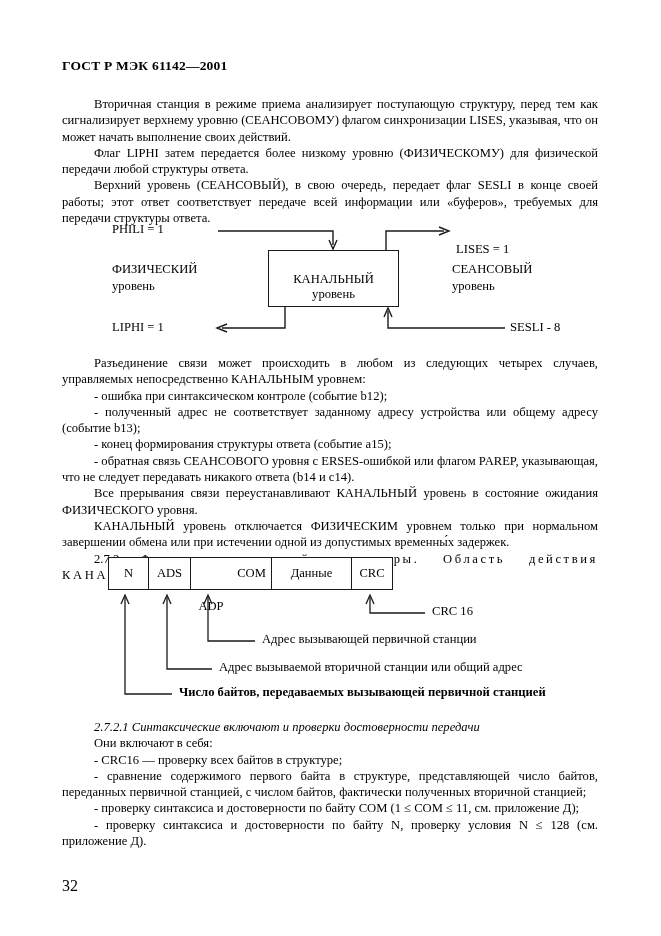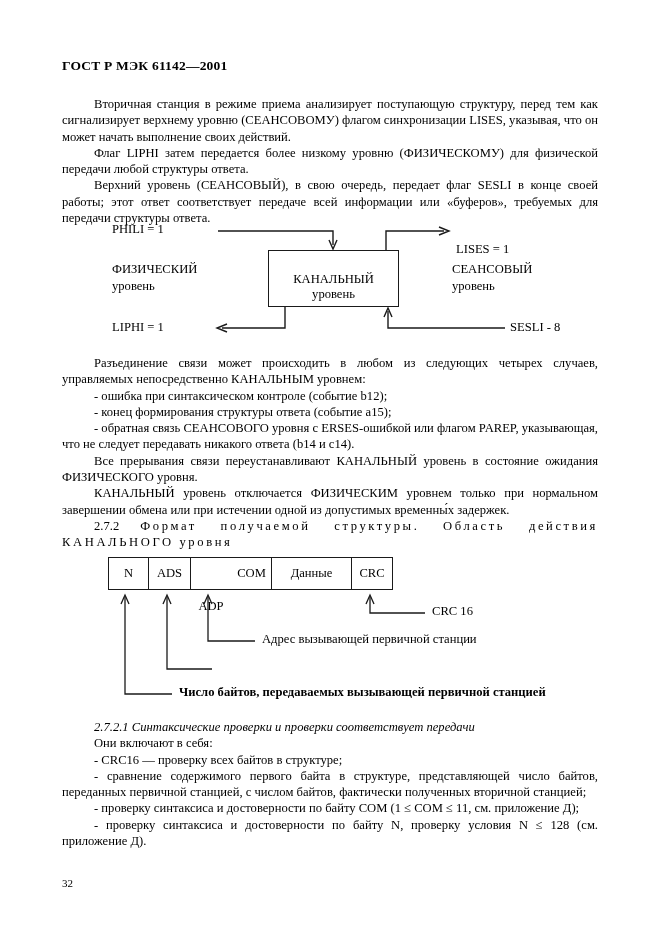--- a/index.html
+++ b/index.html
@@ -112,21 +112,21 @@
   .callout-label {
     position: absolute;
     font-size: 12.6px;
     white-space: nowrap;
   }
 
   .pageno {
     position: absolute;
     left: 62px;
     top: 877px;
-    font-size: 11px;
+    font-size: 16px;
   }
   svg { display: block; }
 </style>
 </head>
 <body>
 
 <div class="page">
 
   <div class="doc-header">ГОСТ Р МЭК 61142—2001</div>
 
@@ -169,20 +169,21 @@
 
     <div class="chan-box">
       <div class="l1">КАНАЛЬНЫЙ</div>
       <div class="l2">уровень</div>
     </div>
   </div>
 
   <div class="body-col" style="top:355px;">
     <p class="para">Разъединение связи может происходить в любом из следующих четырех случаев, управляемых непосредственно КАНАЛЬНЫМ уровнем:</p>
     <p class="item">- ошибка при синтаксическом контроле (событие b12);</p>
+    <p class="item">- полученный адрес не соответствует заданному адресу устройства или общему адресу (событие b13);</p>
     <p class="item">- конец формирования структуры ответа (событие a15);</p>
     <p class="item">- обратная связь СЕАНСОВОГО уровня с ERSES-ошибкой или флагом PAREP, указывающая, что не следует передавать никакого ответа (b14 и c14).</p>
     <p class="para">Все прерывания связи переустанавливают КАНАЛЬНЫЙ уровень в состояние ожидания ФИЗИЧЕСКОГО уровня.</p>
     <p class="para">КАНАЛЬНЫЙ уровень отключается ФИЗИЧЕСКИМ уровнем только при нормальном завершении обмена или при истечении одной из допустимых временны́х задержек.</p>
     <p class="para" style="text-align:justify;">
       <span>2.7.2</span><span> </span><span class="spaced">Формат получаемой структуры. Область действия КАНАЛЬНОГО уровня</span>
     </p>
   </div>
 
   <div class="frame-table">
@@ -207,27 +208,28 @@
       <path d="M163,604 L167,595 L171,604" stroke="#1a1a1a" stroke-width="1.3" fill="none"></path>
 
       <path d="M125,597 L125,694 L172,694" stroke="#1a1a1a" stroke-width="1.3" fill="none"></path>
       <path d="M121,604 L125,595 L129,604" stroke="#1a1a1a" stroke-width="1.3" fill="none"></path>
     </svg>
 
     <div class="callout-label" style="left:432px; top:604px;">CRC 16</div>
 
     <div class="callout-label" style="left:262px; top:632px;">Адрес вызывающей первичной станции</div>
 
+    <div class="callout-label" style="left:219px; top:660px;">Адрес вызываемой вторичной станции или общий адрес</div>
 
     <div class="callout-label" style="left:179px; top:685px; font-weight:600;">Число байтов, передаваемых вызывающей первичной станцией</div>
   </div>
 
   <div class="body-col" style="top:719px;">
     <p class="para" style="font-style:italic;">
-      <span>2.7.2.1 Синтаксические проверки и проверки соответствует передачи</span>
+      <span>2.7.2.1 Синтаксические включают и проверки достоверности передачи</span>
     </p>
     <p class="para">Они включают в себя:</p>
     <p class="item">- CRC16 — проверку всех байтов в структуре;</p>
     <p class="item">- сравнение содержимого первого байта в структуре, представляющей число байтов, переданных первичной станцией, с числом байтов, фактически полученных вторичной станцией;</p>
     <p class="item">- проверку синтаксиса и достоверности по байту COM (1 ≤ COM ≤ 11, см. приложение Д);</p>
     <p class="item">- проверку синтаксиса и достоверности по байту N, проверку условия N ≤ 128 (см. приложение Д).</p>
   </div>
 
   <div class="pageno">32</div>
 

